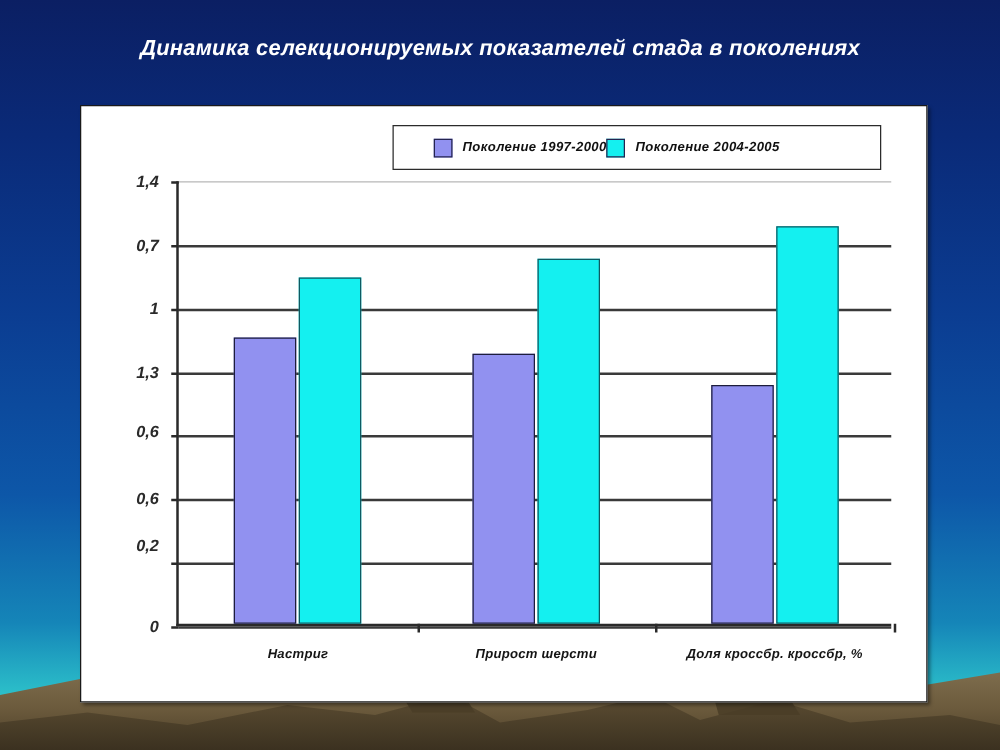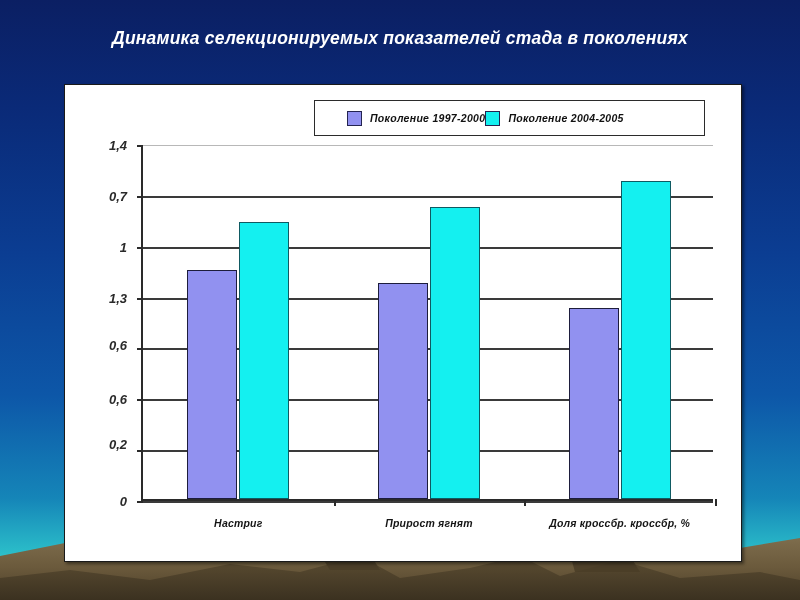--- a/index.html
+++ b/index.html
@@ -189,37 +189,37 @@
           <div class="tick" style="top: 152.571px;"></div>
           <div class="ylabel" style="top: 152.571px;">1,3</div>
           <div class="gridline" style="top: 203.429px;"></div>
           <div class="tick" style="top: 203.429px;"></div>
           <div class="ylabel" style="top: 200px;">0,6</div>
           <div class="gridline" style="top: 254.286px;"></div>
           <div class="tick" style="top: 254.286px;"></div>
           <div class="ylabel" style="top: 254.286px;">0,6</div>
           <div class="gridline" style="top: 305.143px;"></div>
           <div class="tick" style="top: 305.143px;"></div>
-          <div class="ylabel" style="top: 299px; text-align: center;">0,2</div>
+          <div class="ylabel" style="top: 291px; text-align: center;">0,2</div>
           <div class="gridline" style="top: 356px;"></div>
           <div class="tick" style="top: 356px;"></div>
           <div class="ylabel" style="top: 356px;">0</div>
         </div>
       <div id="bars-layer">
           <div class="bar" title="Поколение 1997-2000: 0,9" style="width: 50px; height: 228.857px; background: rgb(145, 145, 240); left: 44.3333px;"></div>
           <div class="bar b-cyan" title="Поколение 2004-2005: 1,09" style="width: 50px; height: 277.171px; background: rgb(20, 240, 240); left: 96.3333px;"></div>
           <div class="bar" title="Поколение 1997-2000: 0,85" style="width: 50px; height: 216.143px; background: rgb(145, 145, 240); left: 235px;"></div>
           <div class="bar b-cyan" title="Поколение 2004-2005: 1,15" style="width: 50px; height: 292.429px; background: rgb(20, 240, 240); left: 287px;"></div>
           <div class="bar" title="Поколение 1997-2000: 0,75" style="width: 50px; height: 190.714px; background: rgb(145, 145, 240); left: 425.667px;"></div>
           <div class="bar b-cyan" title="Поколение 2004-2005: 1,25" style="width: 50px; height: 317.857px; background: rgb(20, 240, 240); left: 477.667px;"></div>
         </div>
       <div id="cats-layer">
           <div class="catlabel" style="left: 95.3333px; font-style: italic;">Настриг</div>
           <div class="cat-sep" style="left: 190.667px;"></div>
-          <div class="catlabel" style="left: 286px;">Прирост ягнят</div>
+          <div class="catlabel" style="left: 286px;">Прирост шерсти</div>
           <div class="cat-sep" style="left: 381.333px;"></div>
           <div class="catlabel" style="left: 476.667px;">Доля кроссбр. кроссбр, %</div>
           <div class="cat-sep" style="left: 572px;"></div>
         </div>
 
     </div>
   </div>
 </div>
 
 </body></html>

